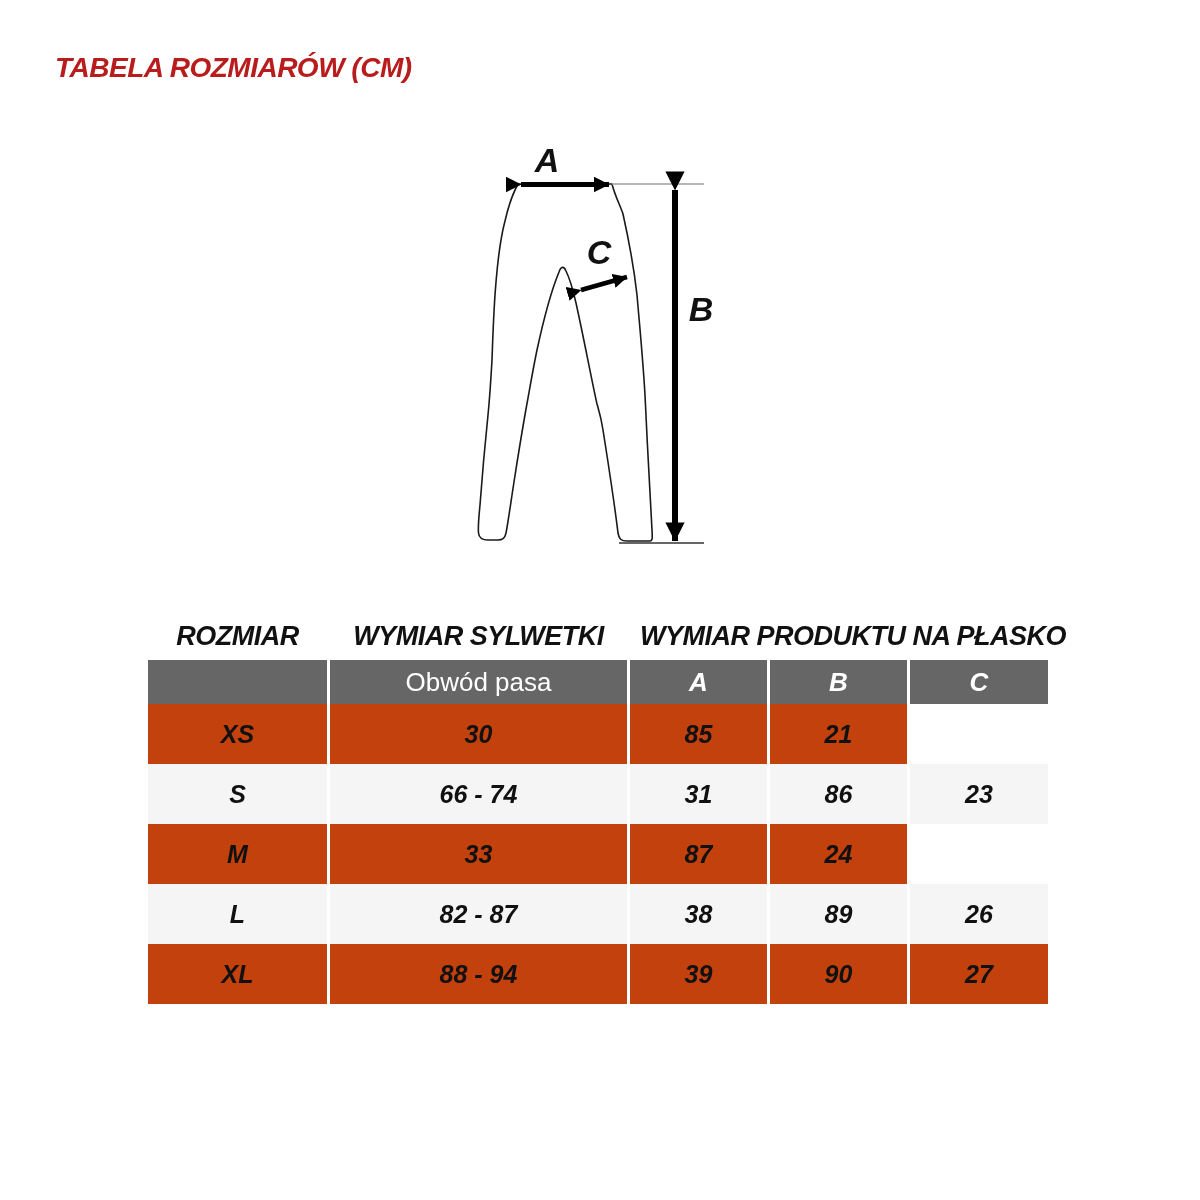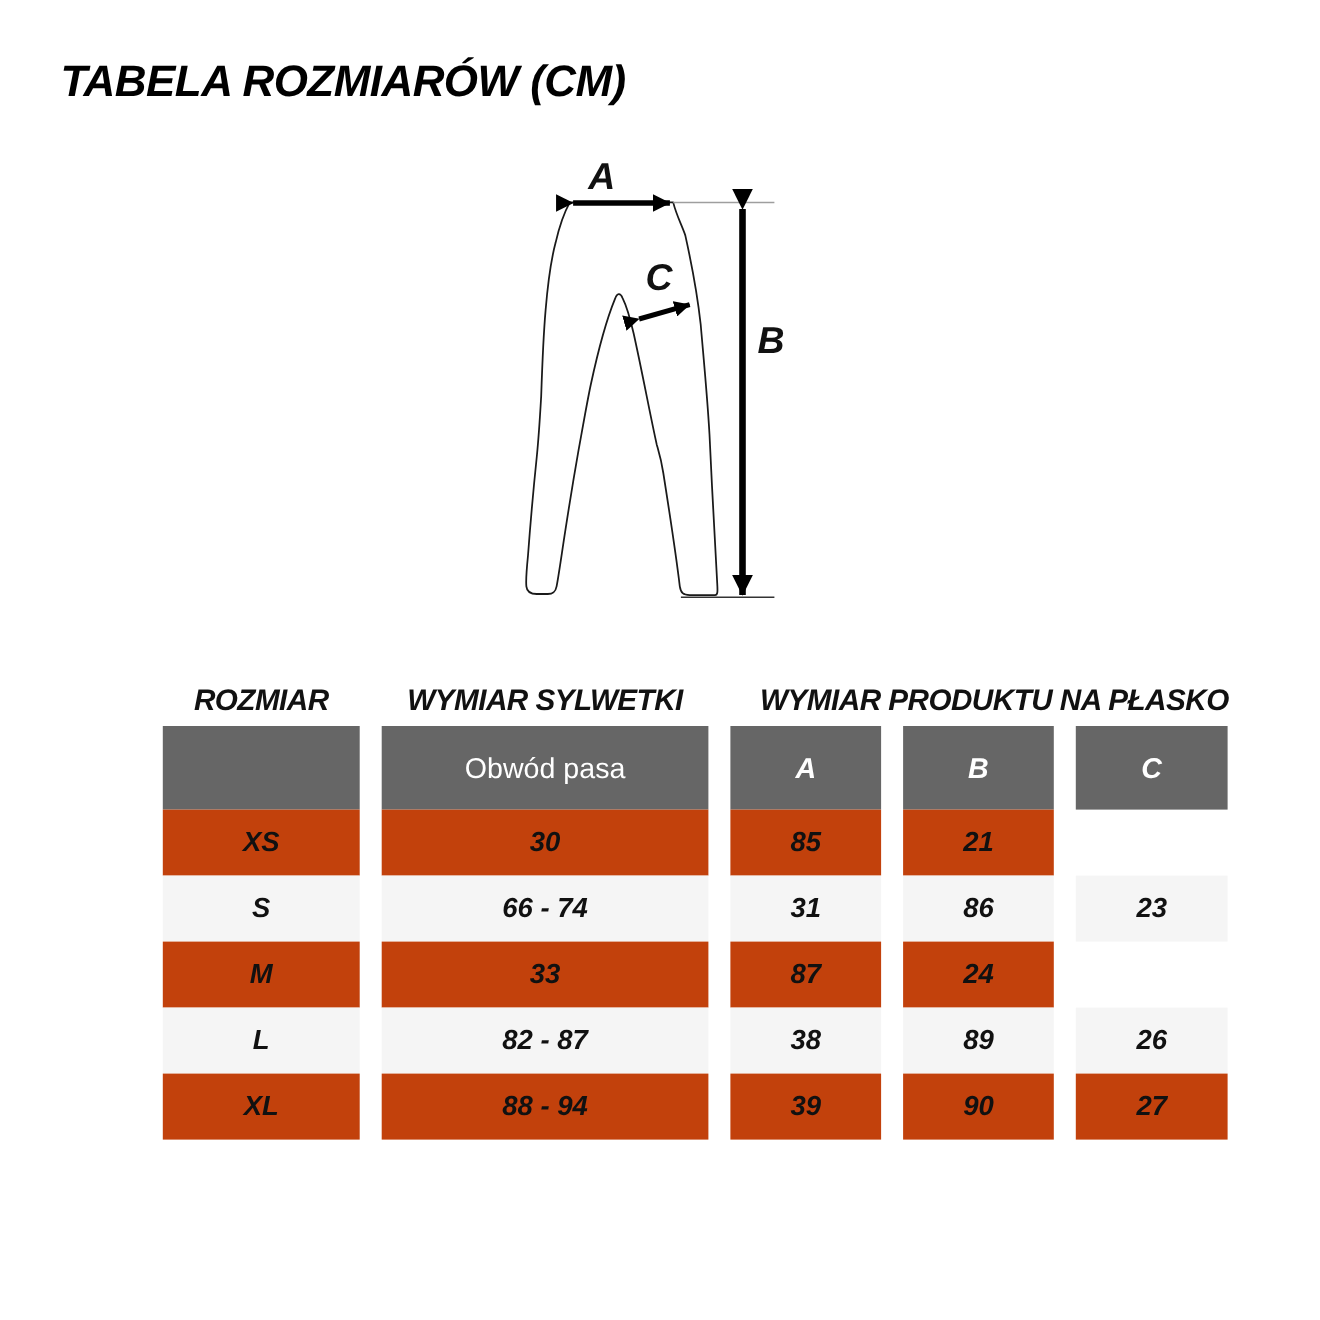--- a/index.html
+++ b/index.html
@@ -2,47 +2,47 @@
 <html><head>
 <meta charset="utf-8">
 <style>
   html,body{margin:0;padding:0;}
   body{
     width:1200px;height:1200px;position:relative;background:#ffffff;
     font-family:"Liberation Sans", sans-serif;color:#111;overflow:hidden;
   }
   .page-title{
     position:absolute;left:55px;top:52px;
-    font-size:40px;font-weight:bold;font-style:italic;letter-spacing:-0.5px;
-    color:#000000;white-space:nowrap;
+    font-size:28px;font-weight:bold;font-style:italic;letter-spacing:-0.5px;
+    color:#b91c1c;white-space:nowrap;
   }
   .diagram-svg{position:absolute;left:0;top:0;width:1200px;height:620px;}
   .dim-label{
     font-family:"Liberation Sans", sans-serif;
     font-weight:bold;font-style:italic;font-size:34px;fill:#111;
   }
   
   .size-table{position:absolute;left:148px;top:610px;width:904px;}
   .trow{
     display:grid;
     grid-template-columns:179px 297px 137px 137px 138px;
-    column-gap:20px;
+    column-gap:3px;
   }
   .trow > div{
     display:flex;align-items:center;justify-content:center;
     text-align:center;
   }
   .section-row{height:50px;}
   .section-row > div{
     align-items:flex-end;padding-bottom:8px;
     font-weight:bold;font-style:italic;font-size:27px;letter-spacing:-0.5px;
     color:#111;white-space:nowrap;
   }
   .section-product{grid-column:3 / span 3;margin-left:28px;}
-  .head-row{height:76px;}
+  .head-row{height:44px;}
   .head-row > div{background:#666666;color:#ffffff;}
   .head-waist{font-size:26px;font-weight:normal;font-style:normal;}
   .head-letter{font-size:26px;font-weight:bold;font-style:italic;}
   .data-row{height:60px;}
   .data-row > div{
     font-size:25px;font-weight:bold;font-style:italic;color:#111;
     background:#c2410c;
   }
   .data-row.alt > div{background:#f5f5f5;}
 </style>

